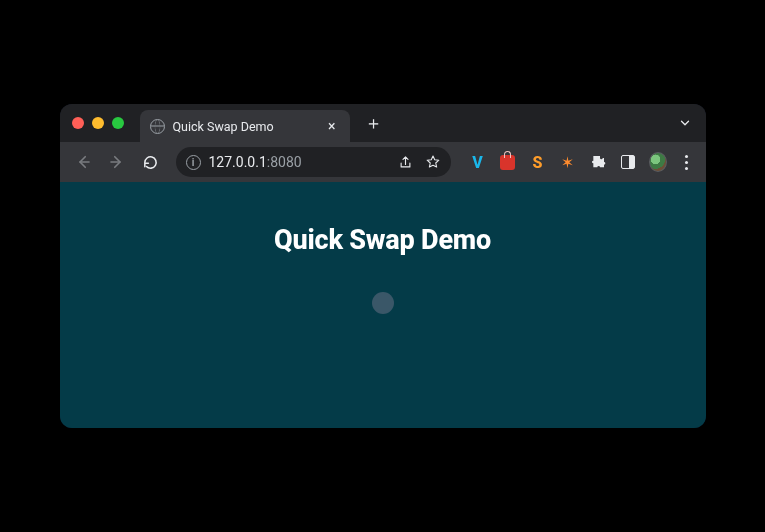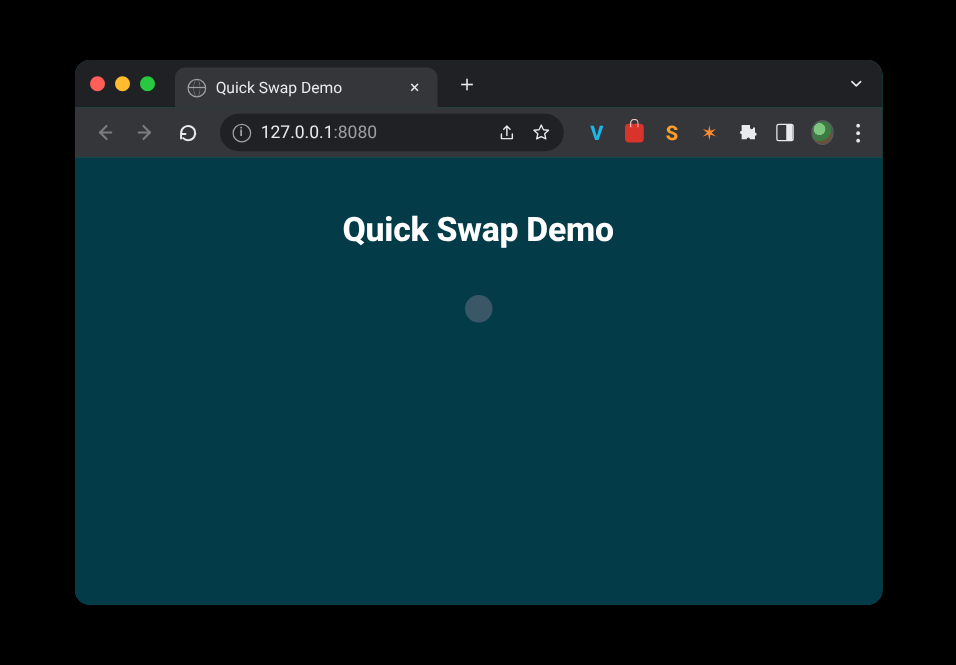--- a/index.html
+++ b/index.html
@@ -8,22 +8,22 @@
       height: 532px;
       background: #000;
       font-family: -apple-system, BlinkMacSystemFont, "Segoe UI", Roboto, sans-serif;
       display: flex;
       align-items: center;
       justify-content: center;
       overflow: hidden;
     }
     .window {
       width: 646px;
-      height: 436px;
-      background: #0f766e;
+      height: 324px;
+      background: #0f172a;
       border-radius: 12px;
       overflow: hidden;
       box-shadow: 0 10px 40px rgba(0,0,0,0.6);
       display: flex;
       flex-direction: column;
       position: relative;
     }
     
     .tabbar {
       height: 38px;

